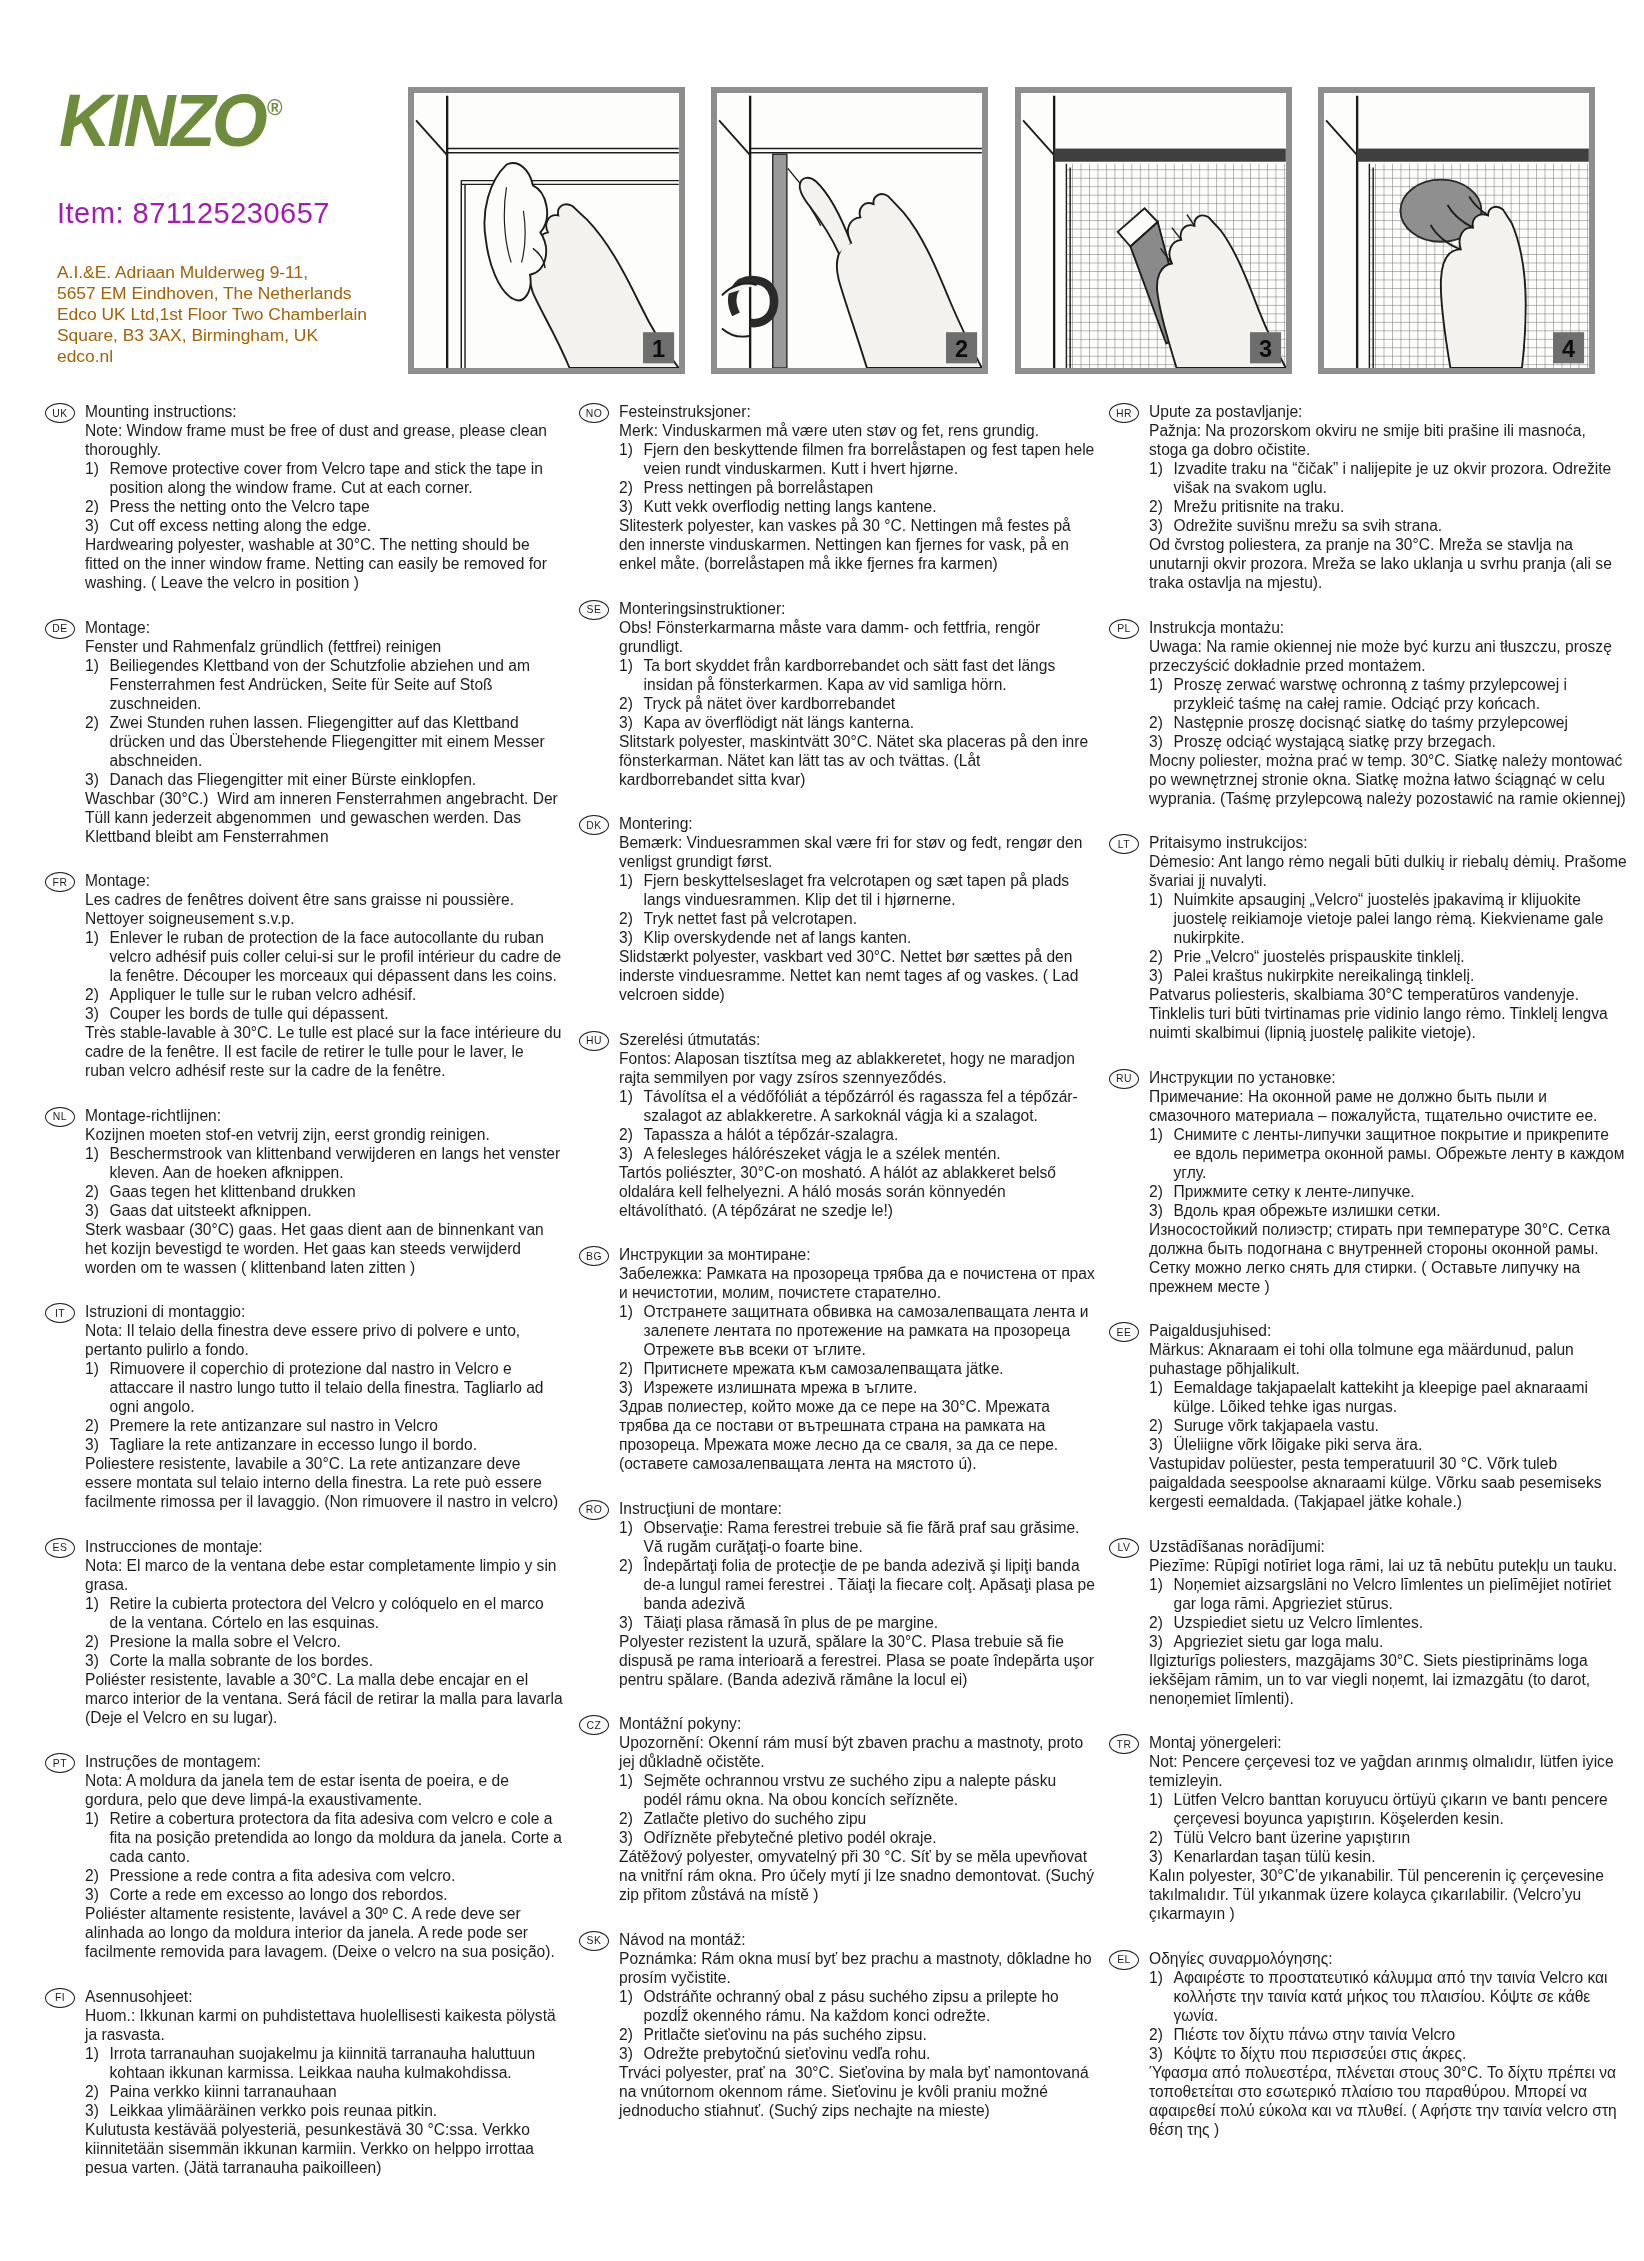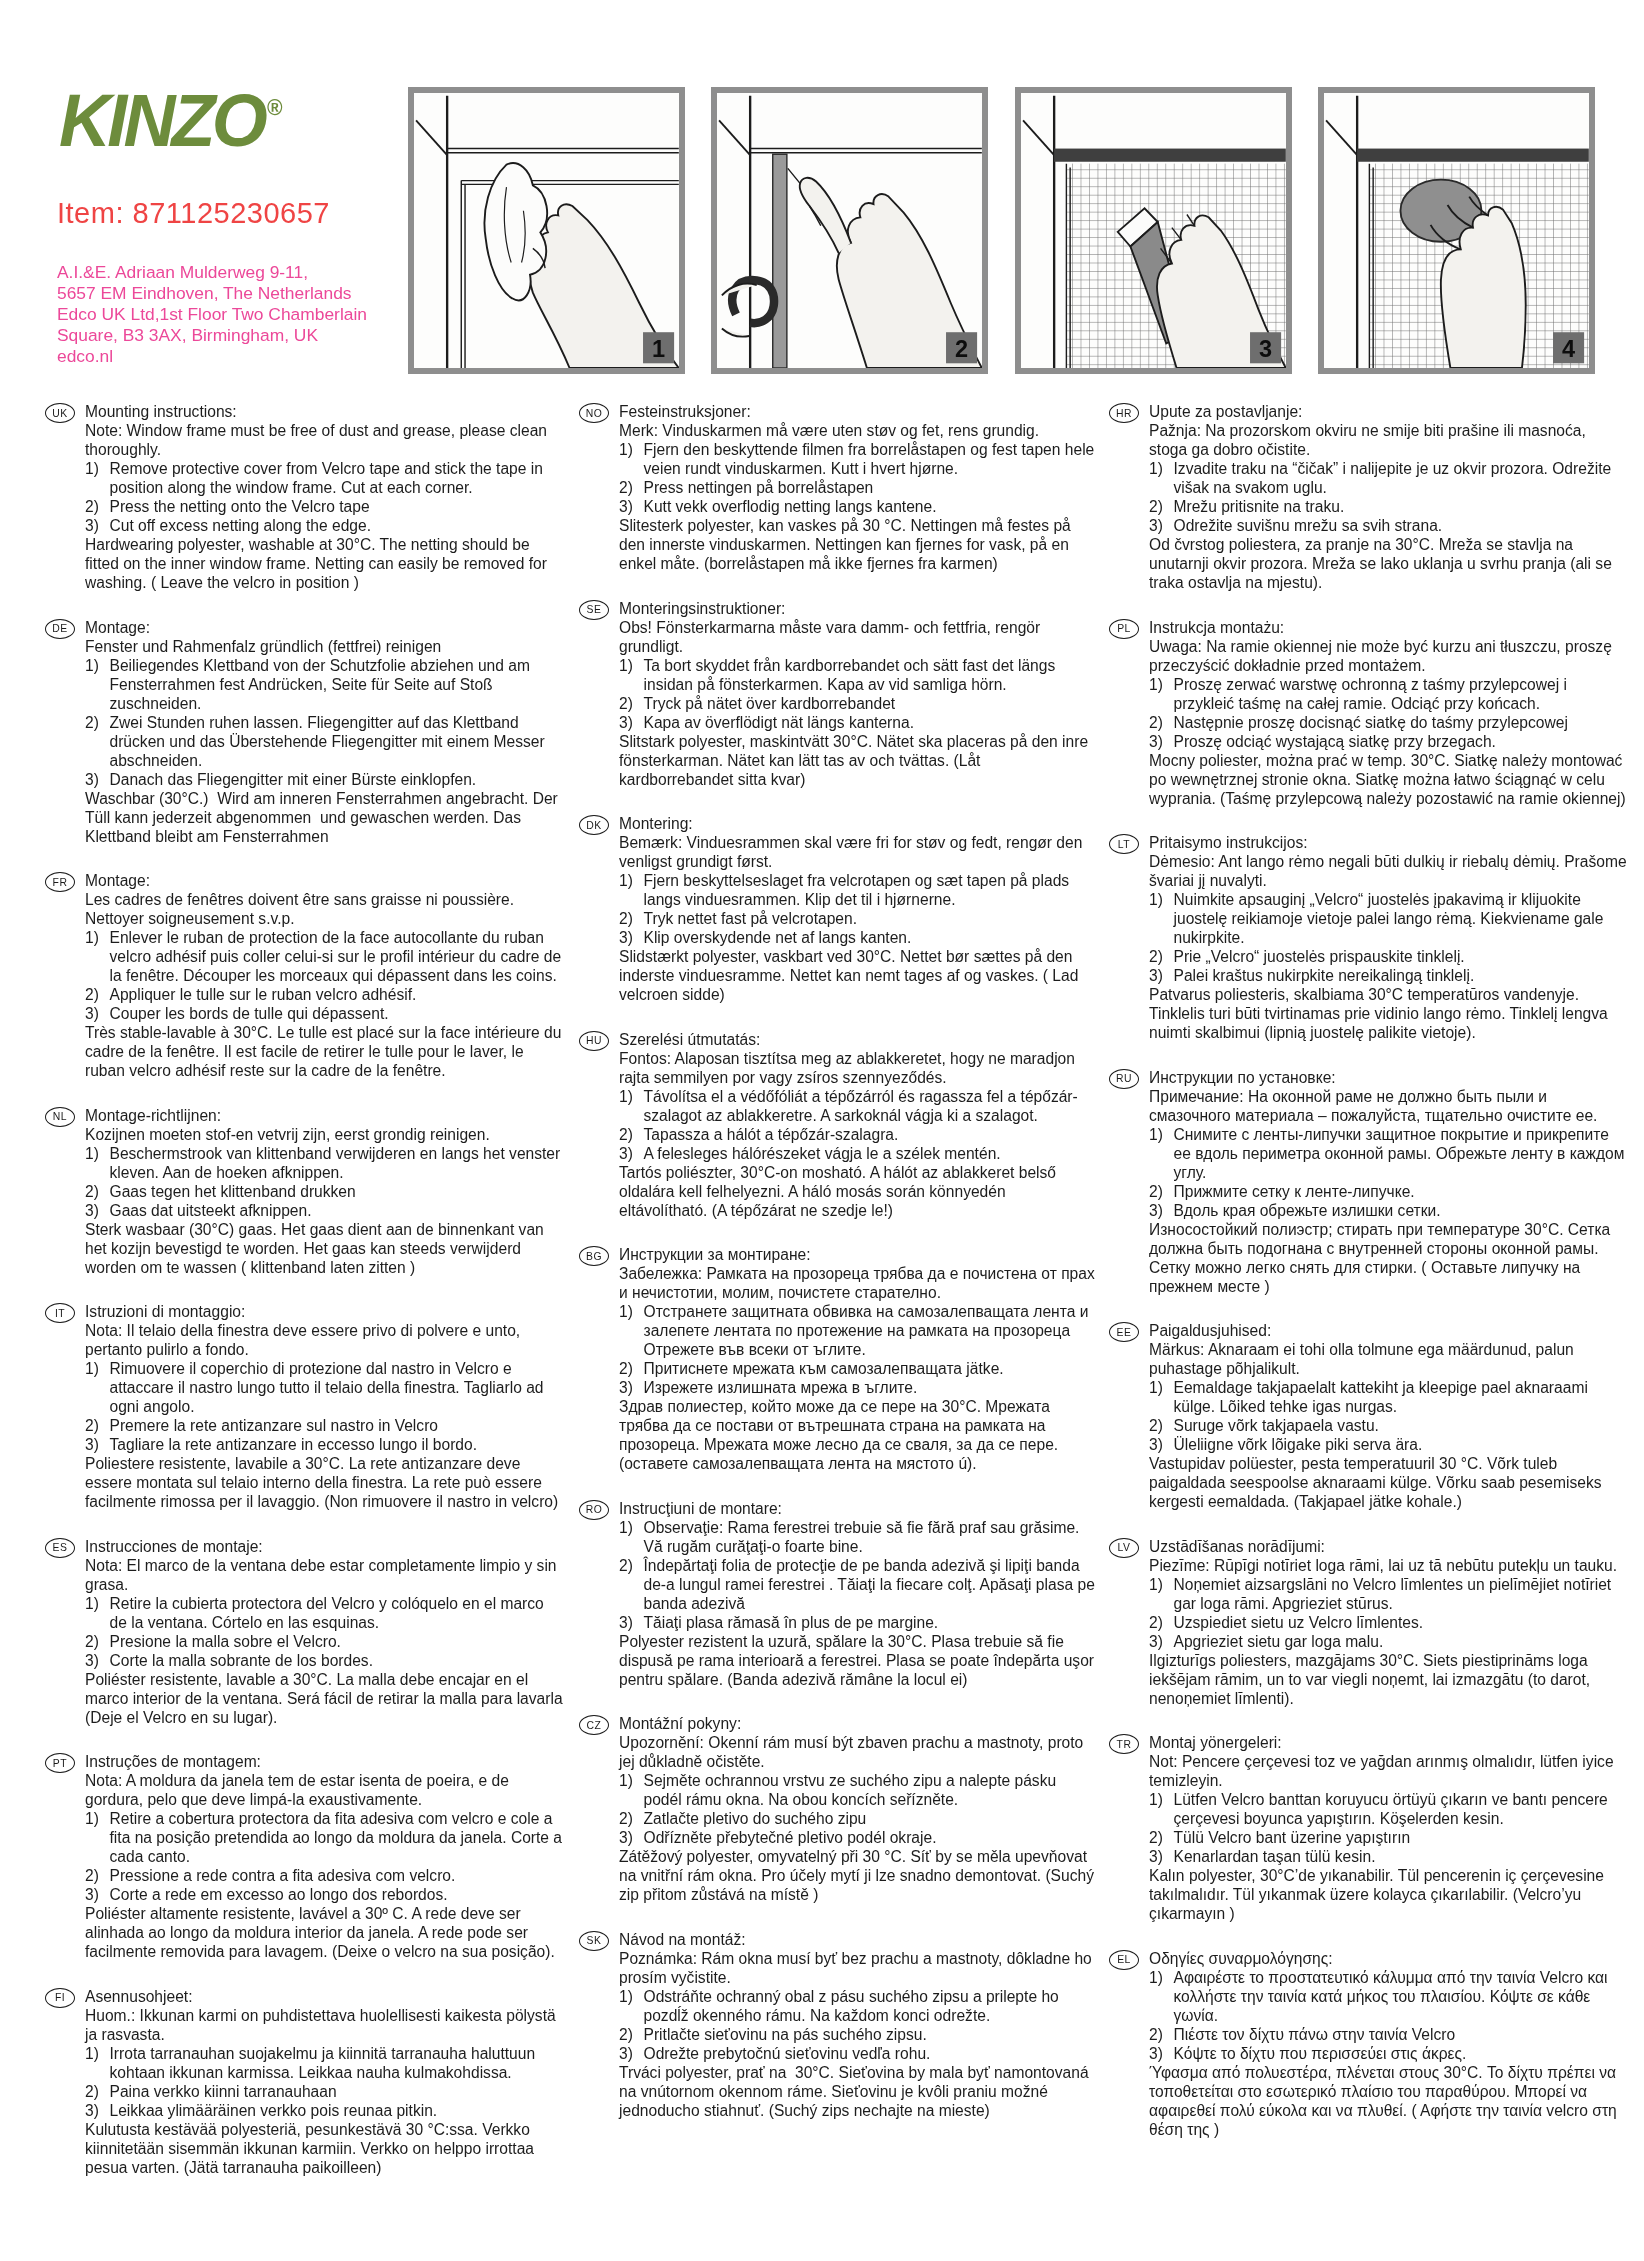--- a/index.html
+++ b/index.html
@@ -2,22 +2,22 @@
 <html style="font-size:7.5px"><head>
 <meta charset="utf-8">
 <style>
   html,body{margin:0;padding:0;background:#ffffff;}
   .page{position:relative;width:1644px;height:2261px;background:#ffffff;overflow:hidden;
         font-family:Liberation Sans, sans-serif;color:#1b1b1b;}
   
   .logo{position:absolute;left:59px;top:79px;font-size:72px;font-weight:900;font-style:italic;
         letter-spacing:-3.8px;color:#6d8c3c;transform:scaleY(1.04);white-space:nowrap;}
   .logo .reg{font-size:21px;font-weight:700;vertical-align:30px;letter-spacing:0;margin-left:2.8px;}
-  .item-line{position:absolute;left:57px;top:197px;font-size:29px;color:#ef4444;letter-spacing:0.5px;}
-  .address{position:absolute;left:57px;top:262px;font-size:17.4px;line-height:21px;color:#ec4899;}
+  .item-line{position:absolute;left:57px;top:197px;font-size:29px;color:#a21caf;letter-spacing:0.5px;}
+  .address{position:absolute;left:57px;top:262px;font-size:17.4px;line-height:21px;color:#a16207;}
   
   .panels{position:absolute;left:408px;top:87px;display:flex;gap:26.4px;}
   .panel{width:265px;height:275px;border:6.6px solid #8e8e8e;background:#fdfdfc;box-sizing:content-box;}
   .panel svg{display:block;}
   
   .col{position:absolute;top:402px;width:518px;}
   .col-1{left:45px;} .col-2{left:579px;} .col-3{left:1109px;}
   .lang-block{display:grid;grid-template-columns:40px 1fr;margin-bottom:25.5px;}
   .lang-code{width:28px;height:18px;border:1.4px solid #1b1b1b;border-radius:50%;
              display:flex;align-items:center;justify-content:center;

